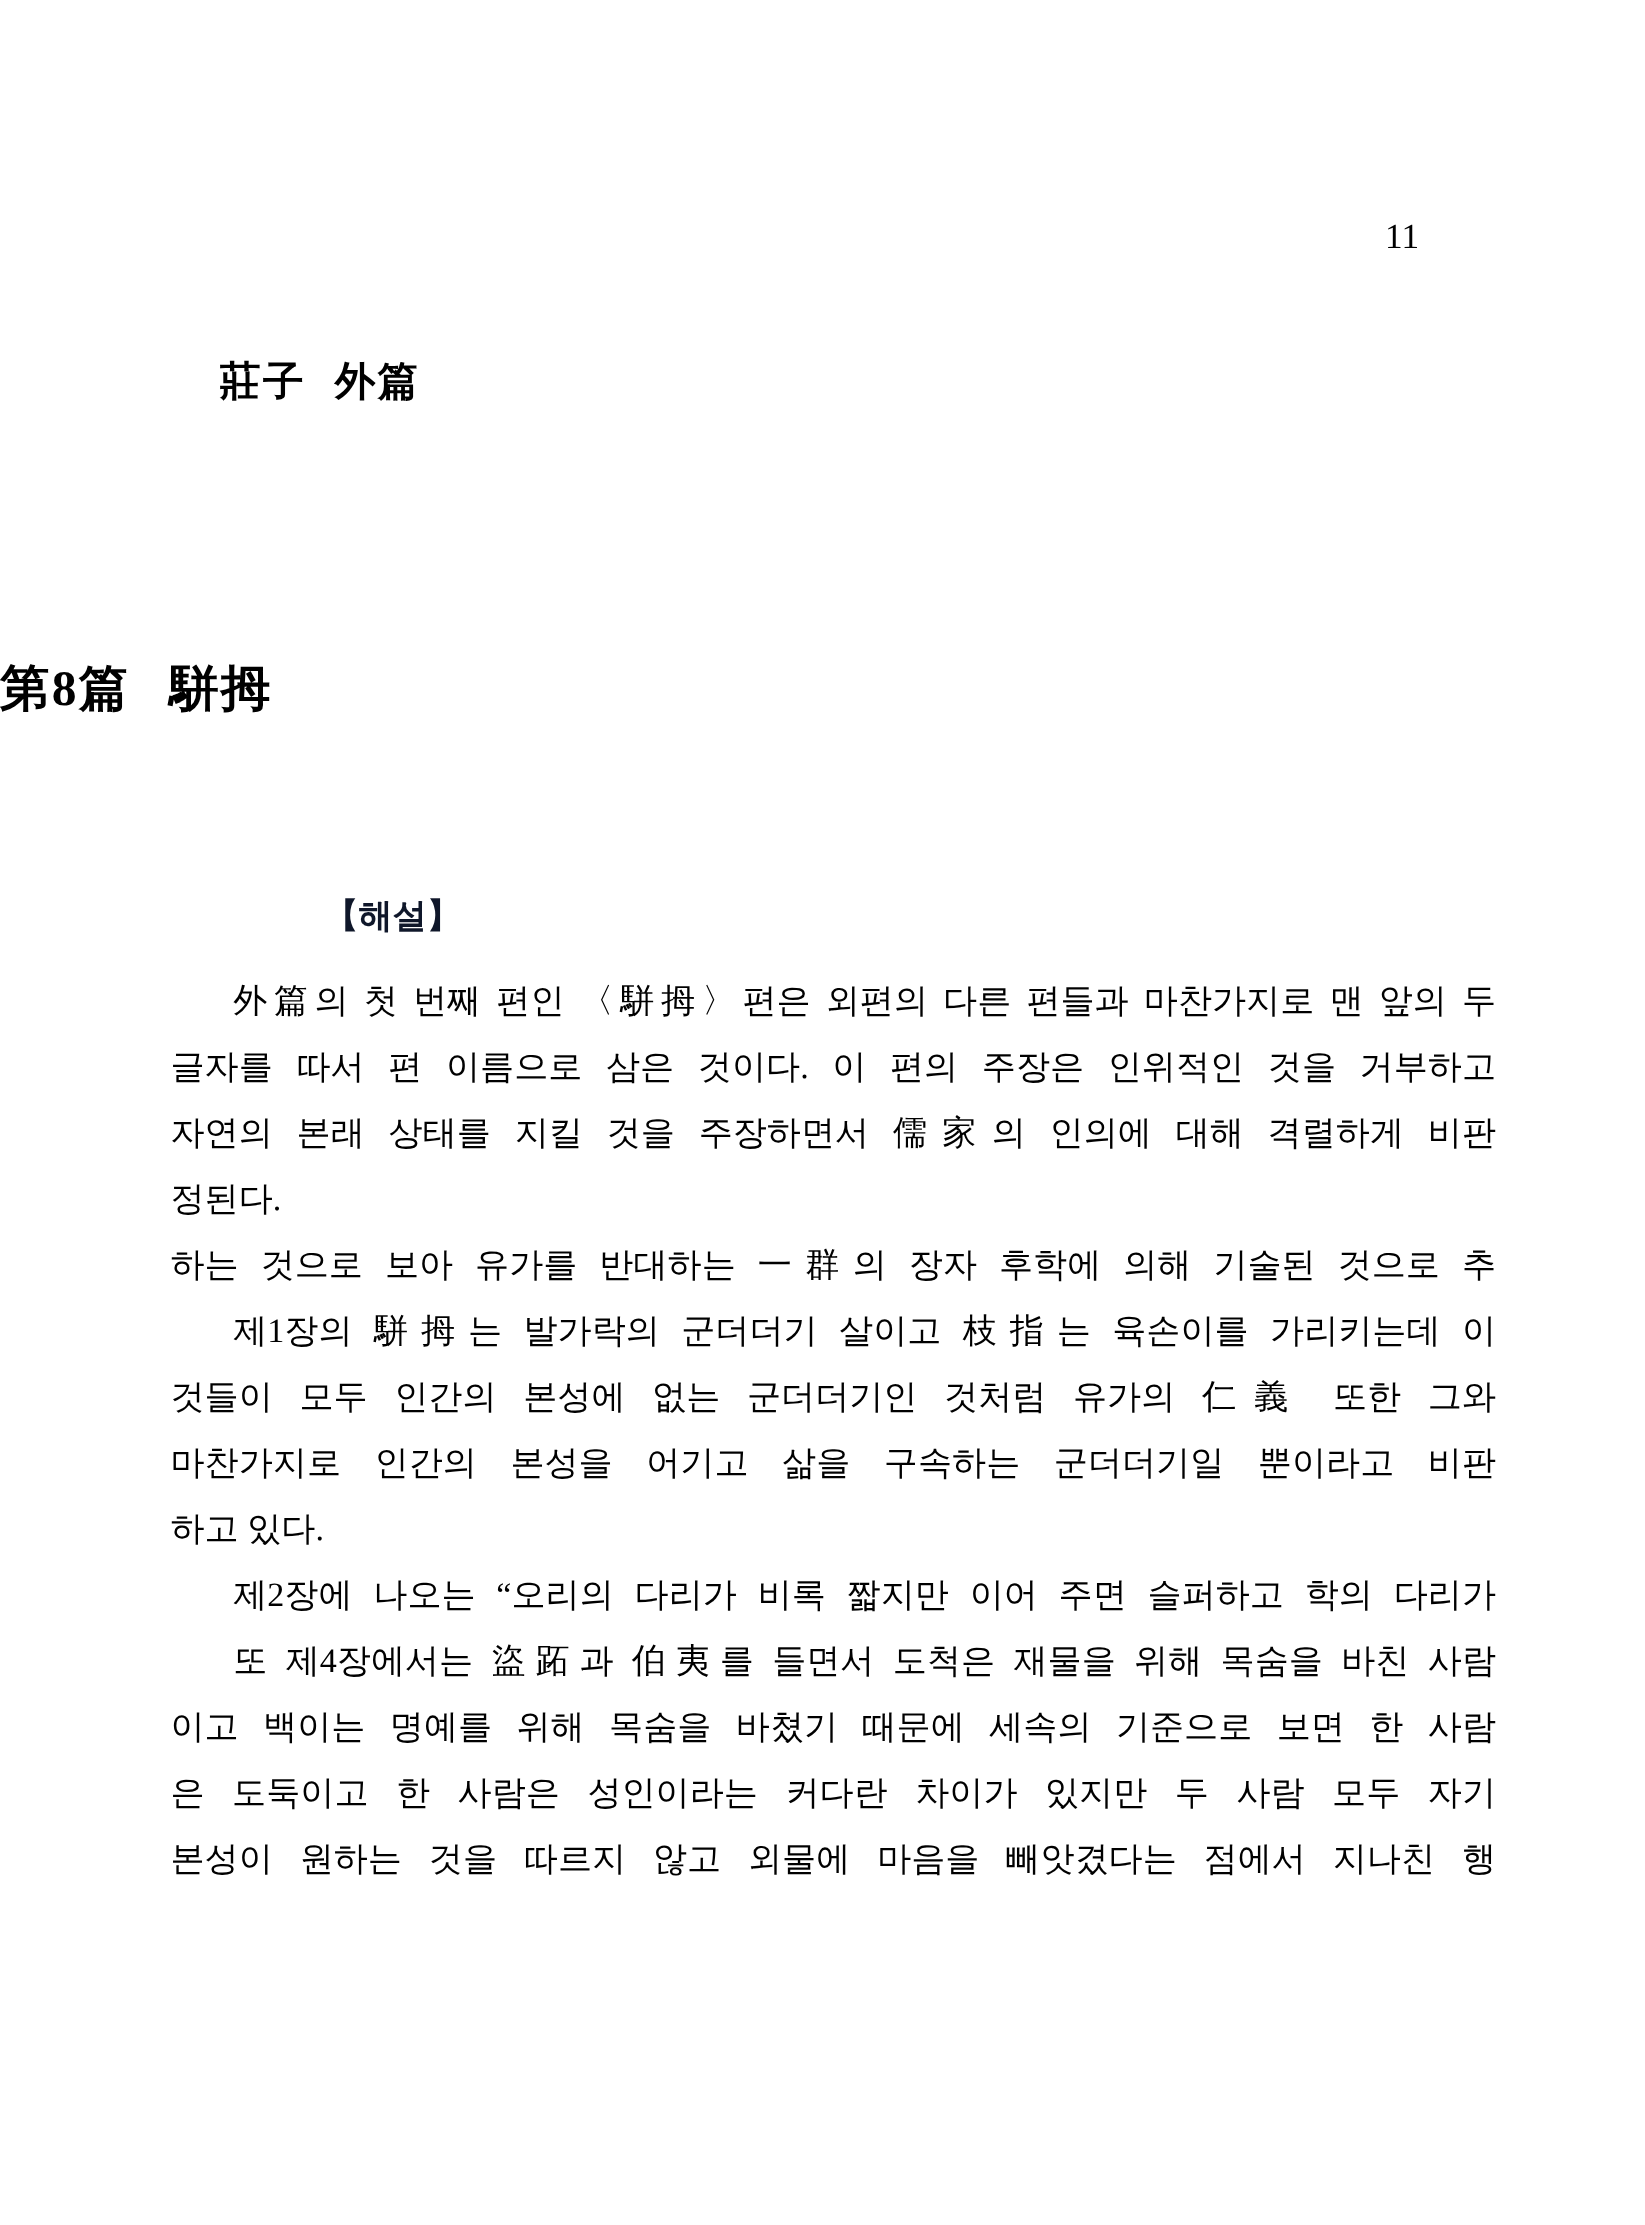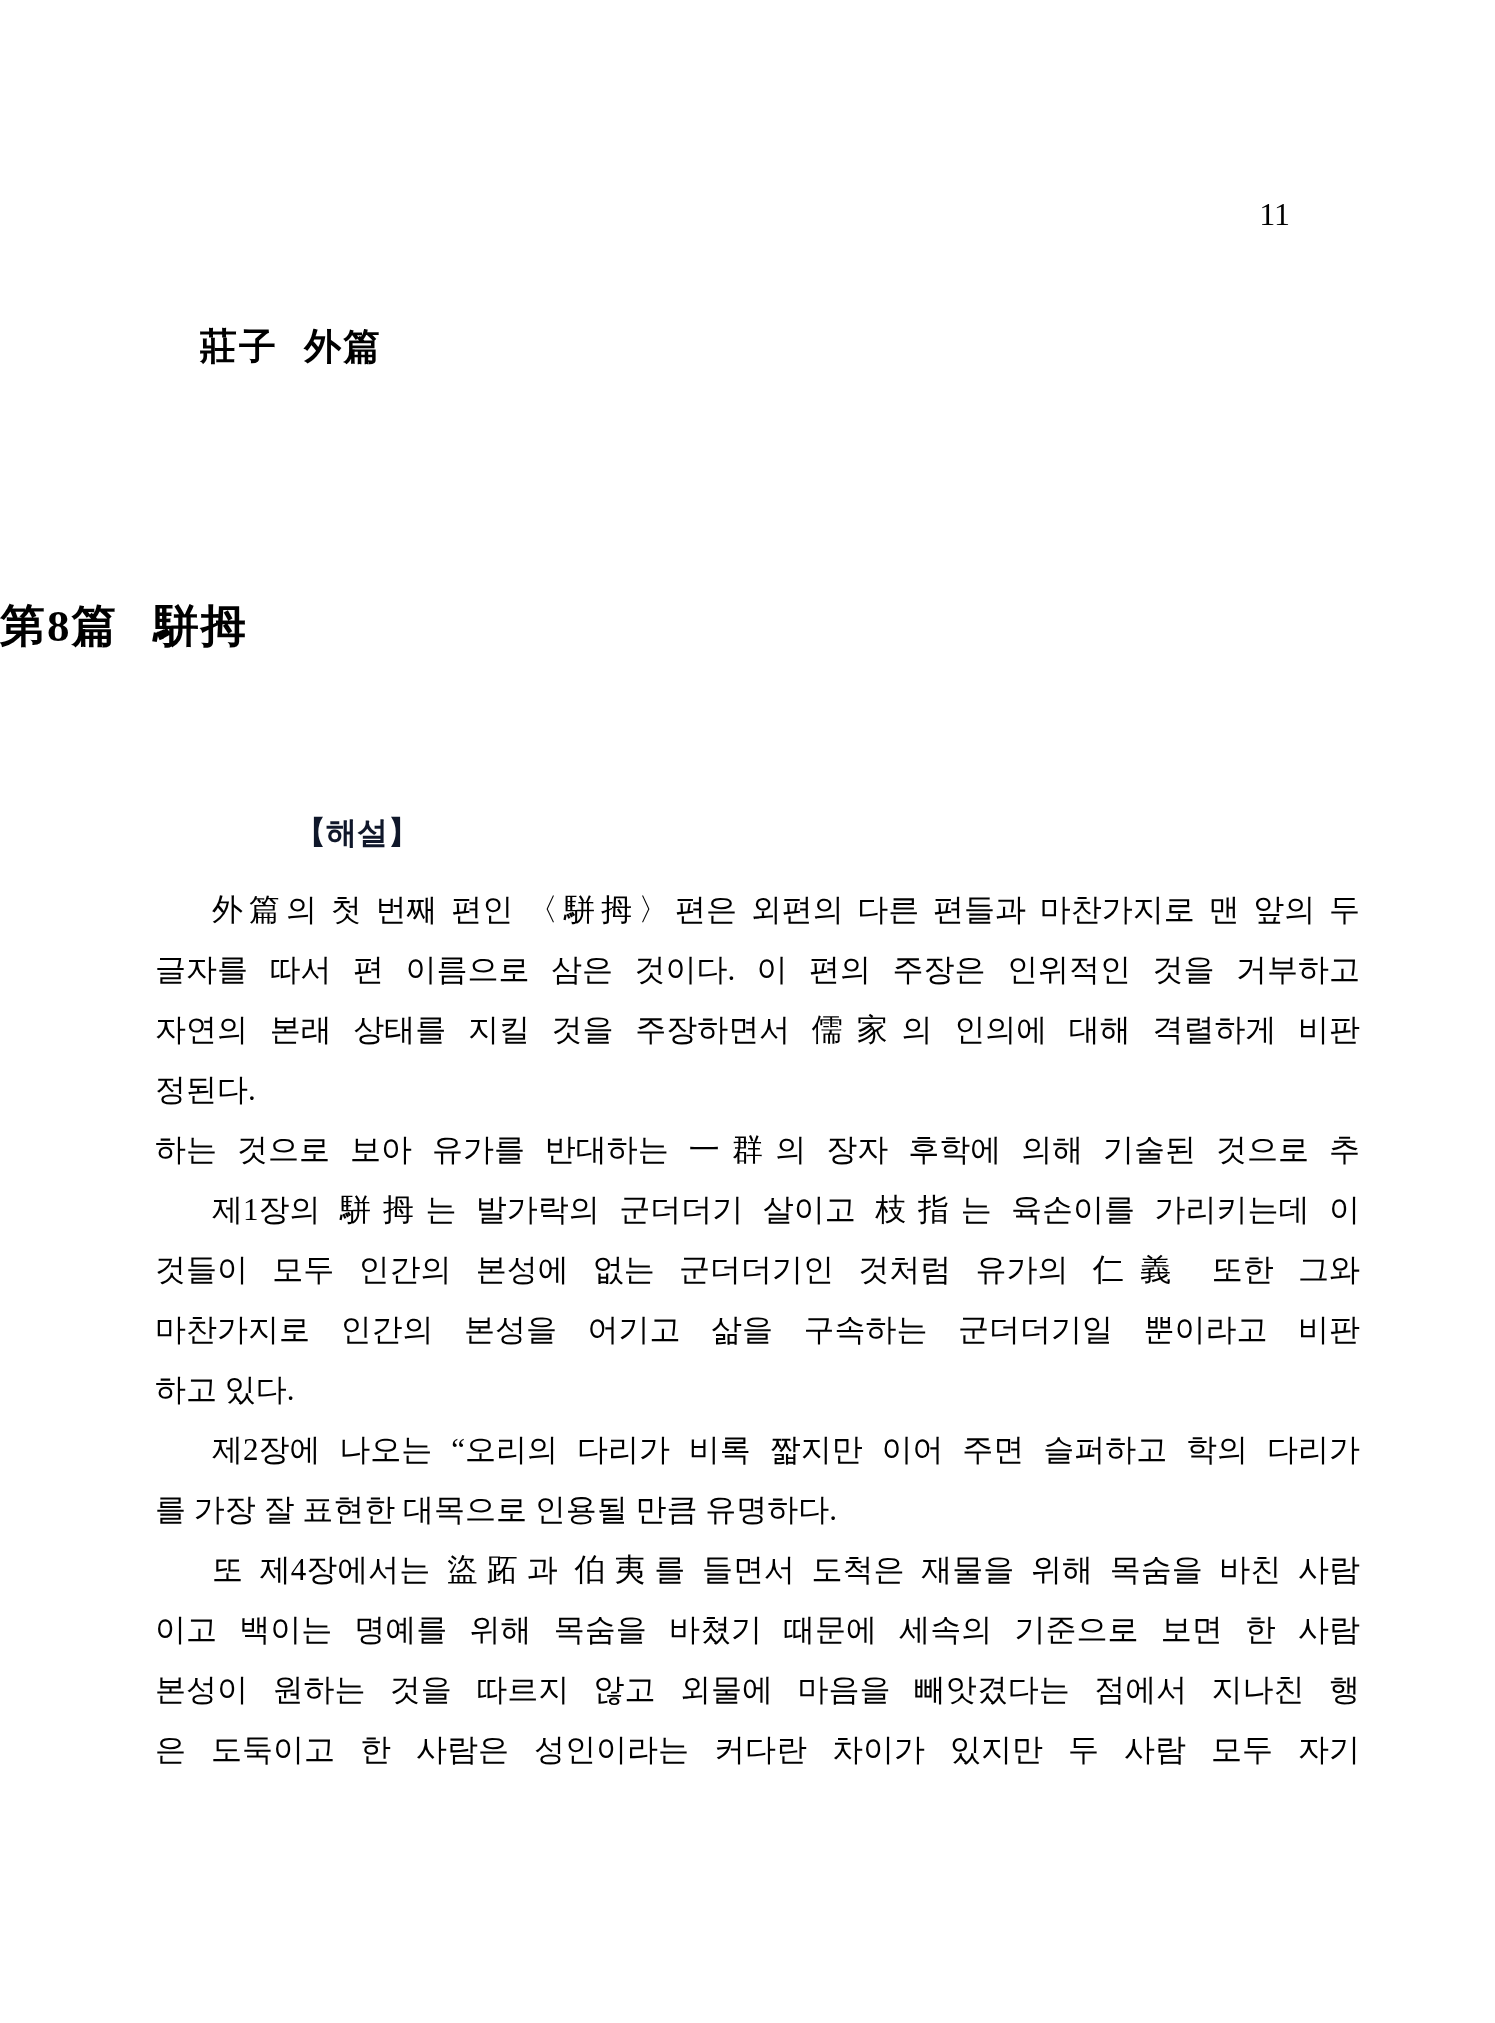--- a/index.html
+++ b/index.html
@@ -99,19 +99,18 @@
       <div class="line indent just"><span class="hanja-bold">外篇</span><span>의 첫 번째 편인 〈</span><span class="hanja-bold">駢拇</span><span>〉편은 외편의 다른 편들과 마찬가지로 맨 앞의 두</span></div>
       <div class="line just"><span>글자를 따서 편 이름으로 삼은 것이다. 이 편의 주장은 인위적인 것을 거부하고</span></div>
       <div class="line just"><span>자연의 본래 상태를 지킬 것을 주장하면서 </span><span class="hanja-bold">儒家</span><span>의 인의에 대해 격렬하게 비판</span></div>
       <div class="line"><span>정된다.</span></div>
       <div class="line just"><span>하는 것으로 보아 유가를 반대하는 </span><span class="hanja-bold">一群</span><span>의 장자 후학에 의해 기술된 것으로 추</span></div>
       <div class="line indent just"><span>제1장의 </span><span class="hanja-bold">駢拇</span><span>는 발가락의 군더더기 살이고 </span><span class="hanja-bold">枝指</span><span>는 육손이를 가리키는데 이</span></div>
       <div class="line just"><span>것들이 모두 인간의 본성에 없는 군더더기인 것처럼 유가의 </span><span class="hanja-bold">仁義</span><span> 또한 그와</span></div>
       <div class="line just"><span>마찬가지로 인간의 본성을 어기고 삶을 구속하는 군더더기일 뿐이라고 비판</span></div>
       <div class="line"><span>하고 있다.</span></div>
       <div class="line indent just"><span>제2장에 나오는 “오리의 다리가 비록 짧지만 이어 주면 슬퍼하고 학의 다리가</span></div>
-      <div class="line"><span>를 가장 잘 표현한 대목으로 인용될 만큼 유명하다.</span></div>
       <div class="line indent just"><span>또 제4장에서는 </span><span class="hanja-bold">盜跖</span><span>과 </span><span class="hanja-bold">伯夷</span><span>를 들면서 도척은 재물을 위해 목숨을 바친 사람</span></div>
       <div class="line just"><span>이고 백이는 명예를 위해 목숨을 바쳤기 때문에 세속의 기준으로 보면 한 사람</span></div>
+      <div class="line just"><span>은 도둑이고 한 사람은 성인이라는 커다란 차이가 있지만 두 사람 모두 자기</span></div>
       <div class="line just"><span>본성이 원하는 것을 따르지 않고 외물에 마음을 빼앗겼다는 점에서 지나친 행</span></div>
-      <div class="line just"><span>은 도둑이고 한 사람은 성인이라는 커다란 차이가 있지만 두 사람 모두 자기</span></div>
     </div>
 </div>
 
 </body></html>

